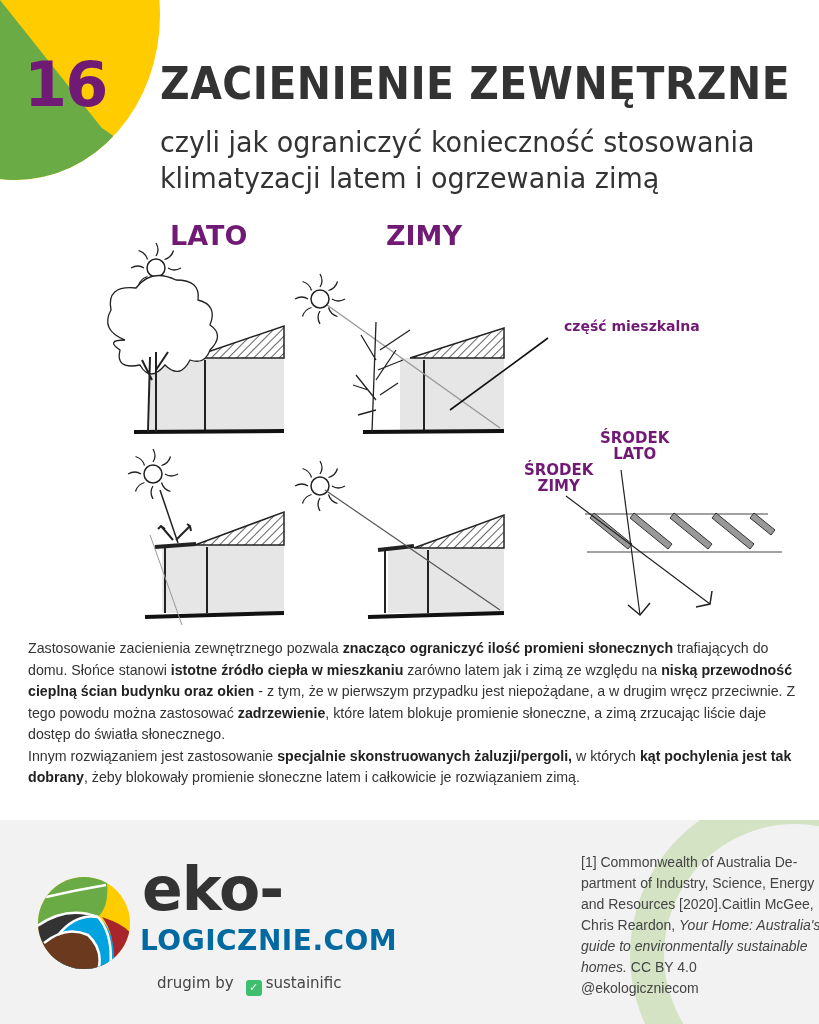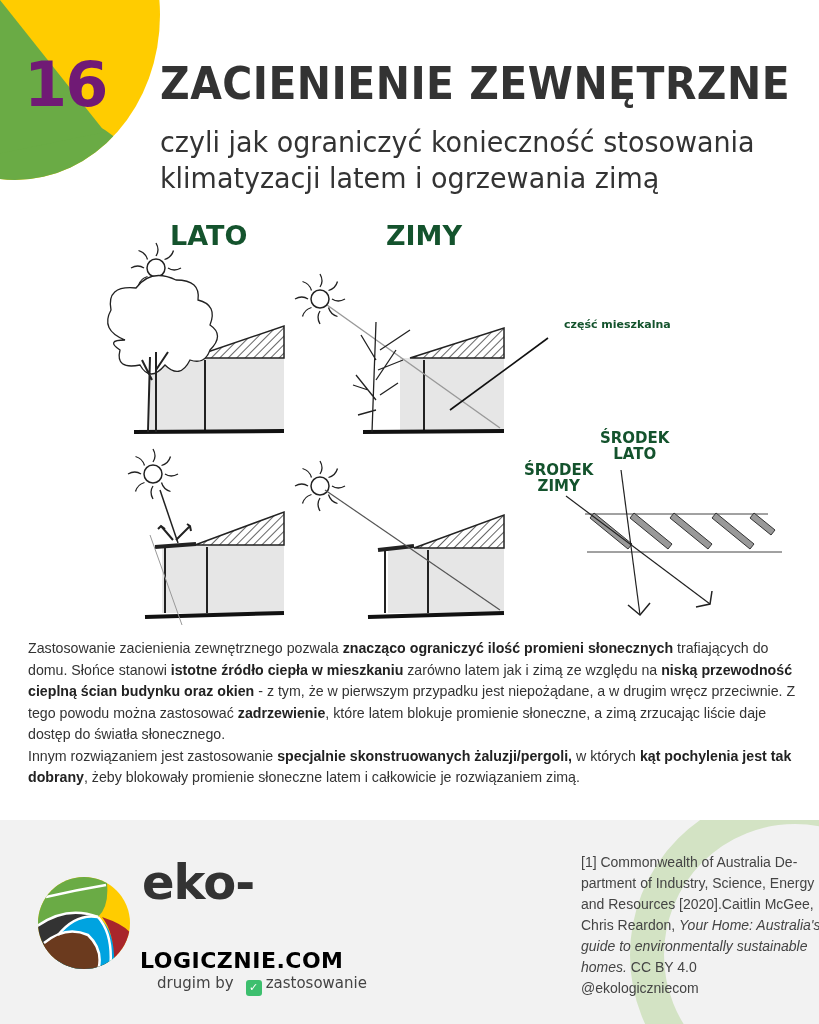--- a/index.html
+++ b/index.html
@@ -2,36 +2,36 @@
 <html><head>
 <meta charset="utf-8">
 <style>
   html,body{margin:0;padding:0;}
   body{width:819px;height:1024px;position:relative;overflow:hidden;background:#fff;font-family:"Liberation Sans",sans-serif;color:#333;}
   .badge{position:absolute;left:-130px;top:-150px;width:290px;height:330px;border-radius:50%;overflow:hidden;}
   .badge svg{display:block;}
   .badge-num{position:absolute;left:24px;top:48px;font-family:"DejaVu Sans",sans-serif;font-weight:bold;font-size:62px;color:#701a75;letter-spacing:-2px;}
   .title{position:absolute;left:160px;top:58px;font-family:"DejaVu Sans",sans-serif;font-weight:bold;font-size:44px;color:#333;letter-spacing:0.5px;white-space:nowrap;transform:scaleX(0.93);transform-origin:left;}
   .subtitle{position:absolute;left:160px;top:124px;font-family:"DejaVu Sans",sans-serif;font-size:29px;line-height:36px;color:#333;transform:scaleX(0.93);transform-origin:left;white-space:nowrap;}
-  .lbl{position:absolute;font-family:"DejaVu Sans",sans-serif;font-weight:bold;color:#14532d;}
+  .lbl{position:absolute;font-family:"DejaVu Sans",sans-serif;font-weight:bold;color:#701a75;}
   .lbl-lato{left:170px;top:220px;font-size:27px;}
   .lbl-zima{left:386px;top:220px;font-size:27px;}
-  .lbl-czesc{left:564px;top:318px;font-size:11px;text-align:right;}
+  .lbl-czesc{left:564px;top:318px;font-size:14px;text-align:right;}
   .lbl-sl{left:600px;top:430px;font-size:15px;text-align:center;line-height:16px;}
   .lbl-sz{left:524px;top:462px;font-size:15px;text-align:center;line-height:16px;}
   .drawing{position:absolute;left:0;top:240px;}
   .body-text{position:absolute;left:28px;top:638px;width:770px;font-family:"Liberation Sans",sans-serif;font-size:14.2px;line-height:21.5px;color:#333;}
   .body-text b{color:#222;text-align:right;}
   .footer{position:absolute;left:0;top:820px;width:819px;height:204px;background:#f2f2f2;overflow:hidden;}
   .ring{position:absolute;left:630px;top:-30px;width:330px;height:330px;border-radius:50%;border:34px solid #d3e3c4;box-sizing:border-box;}
   .ref{position:absolute;left:537px;top:32px;width:260px;font-family:"Liberation Sans",sans-serif;font-size:14px;line-height:21px;color:#444;margin-left:44px;}
   .ref i{font-style:italic;}
   .logo-mark{position:absolute;left:36px;top:55px;}
-  .logo-eko{position:absolute;left:142px;top:34px;font-family:"DejaVu Sans",sans-serif;font-weight:bold;font-size:48px;color:#333;letter-spacing:-1px;}
-  .logo-domain{position:absolute;left:140px;top:128px;font-family:"DejaVu Sans",sans-serif;font-weight:bold;font-size:22px;color:#000000;letter-spacing:0.5px;}
+  .logo-eko{position:absolute;left:142px;top:34px;font-family:"DejaVu Sans",sans-serif;font-weight:bold;font-size:60px;color:#333;letter-spacing:-1px;}
+  .logo-domain{position:absolute;left:140px;top:104px;font-family:"DejaVu Sans",sans-serif;font-weight:bold;font-size:28px;color:#0369a1;letter-spacing:0.5px;}
   .powered{position:absolute;left:157px;top:154px;font-family:"DejaVu Sans",sans-serif;font-size:15px;color:#444;}
   .sus-icon{display:inline-block;width:16px;height:16px;background:#3dbf6e;border-radius:3px;vertical-align:-3px;margin:0 4px 0 12px;color:#fff;font-size:11px;text-align:center;line-height:16px;}
 </style>
 </head>
 <body>
 
 <div class="badge">
   <svg width="290" height="330" viewBox="0 0 290 330">
     <rect width="290" height="330" fill="#ffcc00"></rect>
     <polygon points="0,150 0,330 290,330 290,320 235,280" fill="#6aab45"></polygon>
@@ -166,20 +166,20 @@
           <path d="M62,42 Q78,60 74,96"></path>
           <path d="M8,68 Q30,50 52,60 Q68,75 62,96"></path>
           <path d="M22,60 Q40,38 62,42"></path>
           <path d="M10,22 Q40,15 70,10"></path>
       </g>
     </g>
   </svg>
   <div class="logo-eko">eko-</div>
   <div class="logo-domain">LOGICZNIE.COM</div>
   <div class="powered">
-    <span>drugim by</span><span class="sus-icon">✓</span><span>zastosowanie</span>
+    <span>drugim by</span><span class="sus-icon">✓</span><span>sustainific</span>
   </div>
 
   <div class="ref">
     <span>[1] Commonwealth of Australia De-partment of Industry, Science, Energy and Resources [2020].Caitlin McGee, Chris Reardon, </span><i>Your Home: Australia's guide to environmentally sustainable homes.</i><span> CC BY 4.0</span><br>
     <span>@ekologiczniecom</span>
   </div>
 </div>
 
 </body></html>

